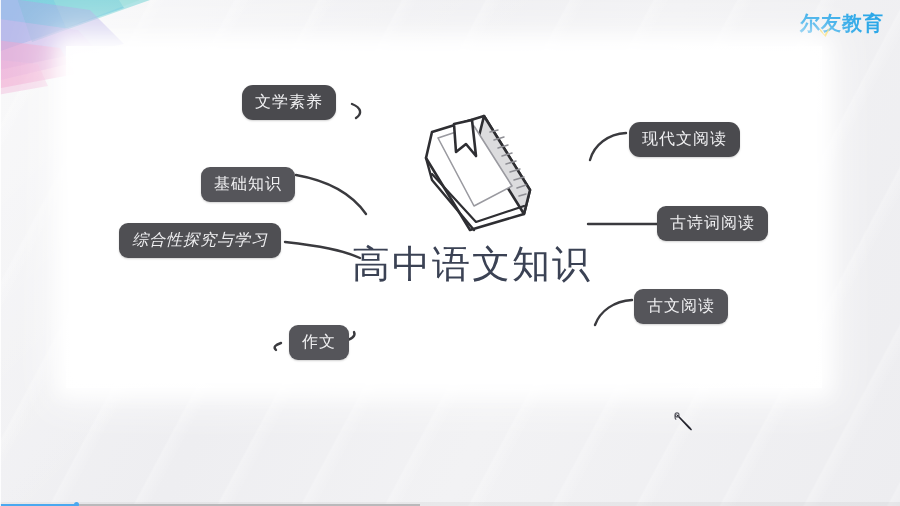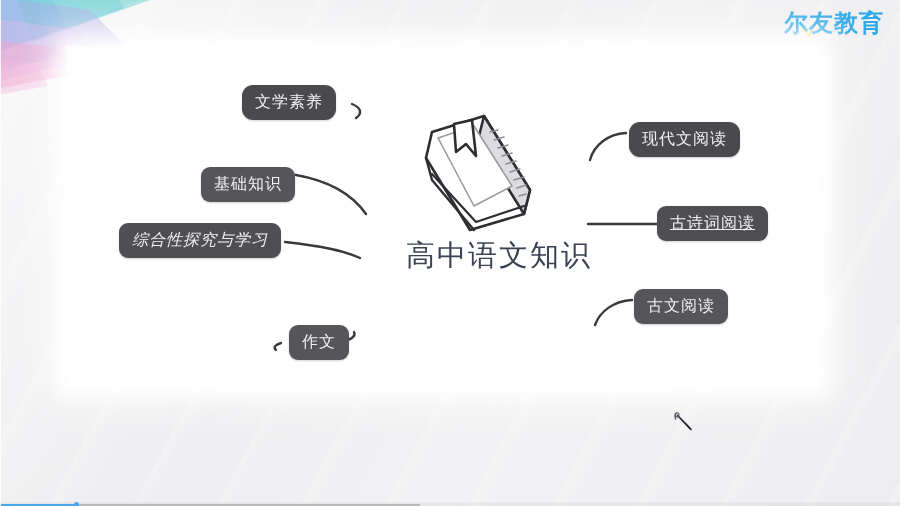--- a/index.html
+++ b/index.html
@@ -56,21 +56,21 @@
     align-items: center;
     height: 26px;
   }
   .logo-mark {
     position: relative;
     width: 0;
     height: 0;
   }
   .logo-text {
     font-family: "DejaVu Sans", "Liberation Sans", sans-serif;
-    font-size: 24px;
+    font-size: 20px;
     font-weight: bold;
     color: #2aa7e8;
     letter-spacing: 1px;
     line-height: 1;
     white-space: nowrap;
   }
   .logo-check {
     position: absolute;
     left: 19px;
     top: 2px;
@@ -128,23 +128,23 @@
   .node.dark-a { background: #4a4a4e; border-radius: 11px; }
   .node.dark-b { background: #55555a; }
   .node.dark-c { background: #4f4f53; }
 
   
   .center-title {
     position: absolute;
     left: 352px;
     top: 237px;
     width: 240px;
-    text-align: right;
-    font-family: Liberation Mono, monospace;
-    font-size: 29px;
+    text-align: center;
+    font-family: Liberation Sans, sans-serif;
+    font-size: 38px;
     line-height: 1.45;
     color: #3b4254;
     letter-spacing: 2px;
     font-weight: 500;
   }
   .center-title .l2 { display: block; }
 
   
   .book {
     position: absolute;
@@ -271,21 +271,21 @@
     </div>
 
     <div class="node dark-b" style="left:289px; top:325px;">
       <span>作文</span>
     </div>
 
     <div class="node dark-a" style="left:629px; top:122px;">
       <span>现代文阅读</span>
     </div>
 
-    <div class="node dark-c" style="left:657px; top:206px;text-decoration:underline;">
+    <div class="node dark-c" style="left:657px; top:206px;">
       <span>古诗词阅读</span>
     </div>
 
     <div class="node dark-b" style="left:634px; top:289px;">
       <span>古文阅读</span>
     </div>
 
     <svg class="book" viewBox="0 0 136 136">
       <g stroke="#2e2e32" stroke-width="2.6" stroke-linejoin="round" stroke-linecap="round" fill="none">
 

